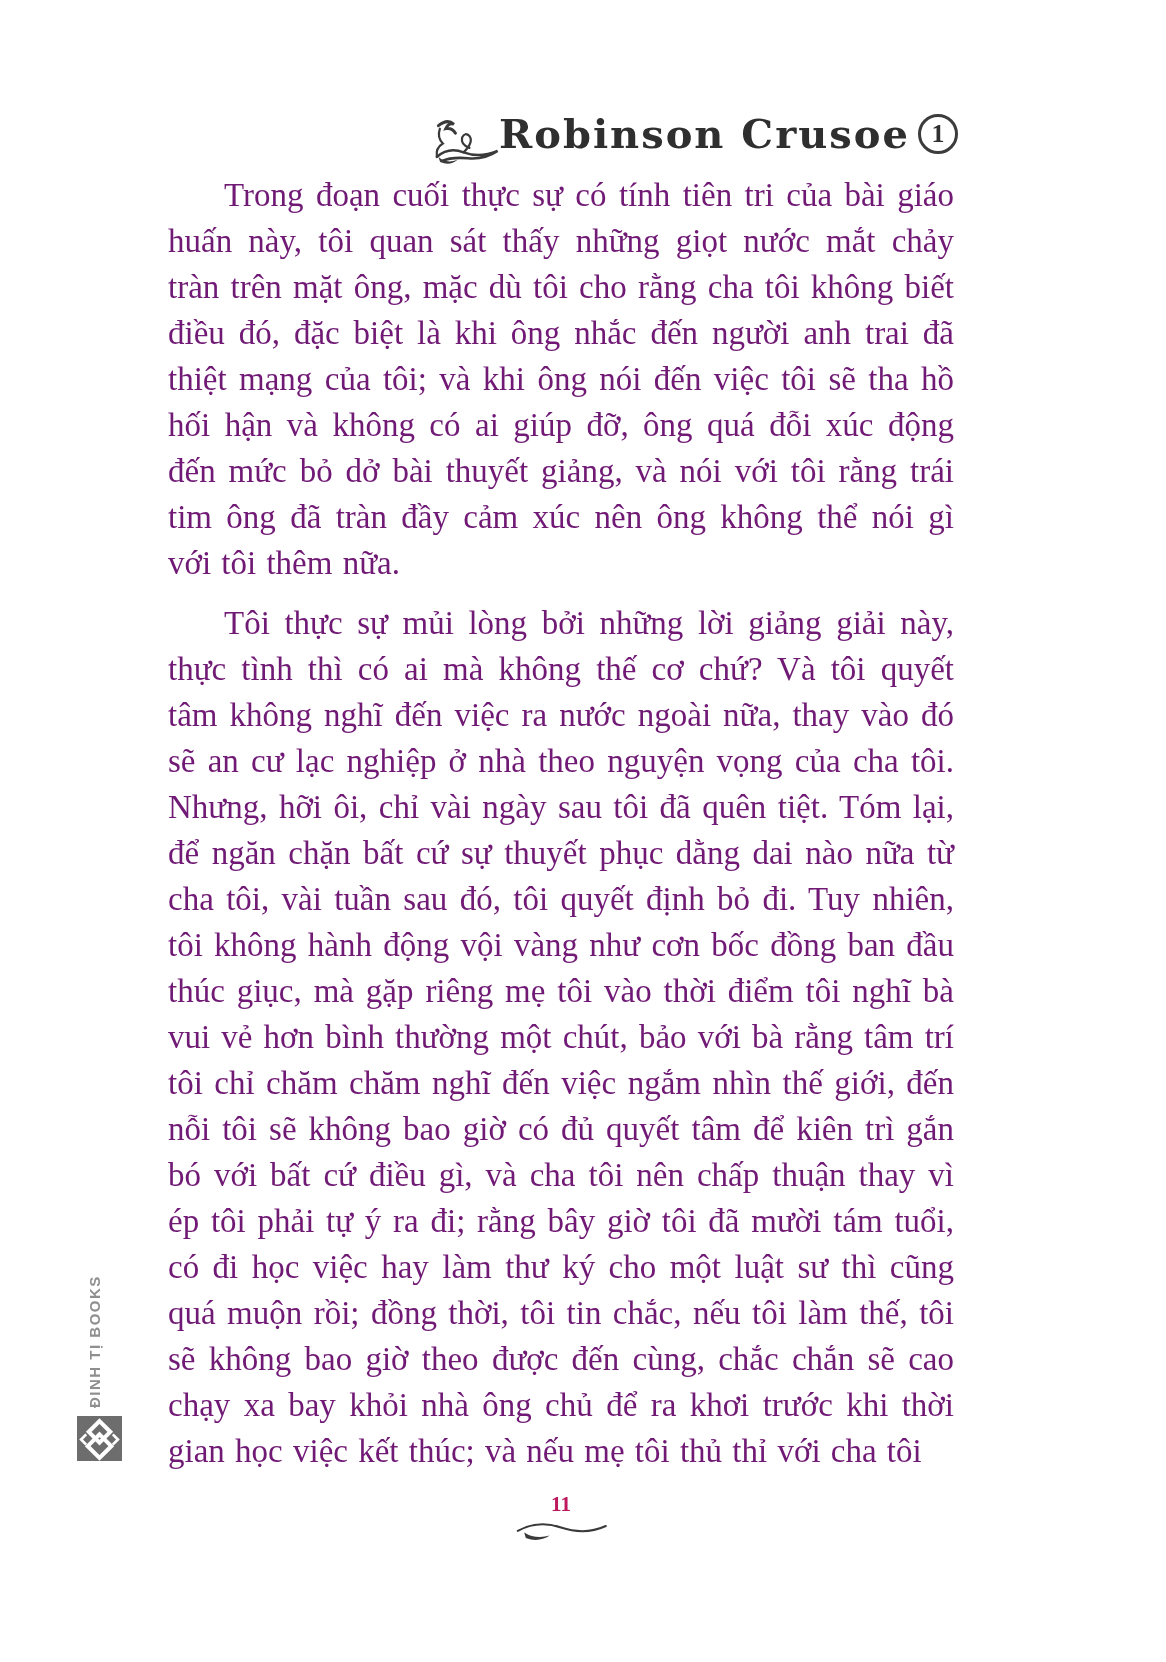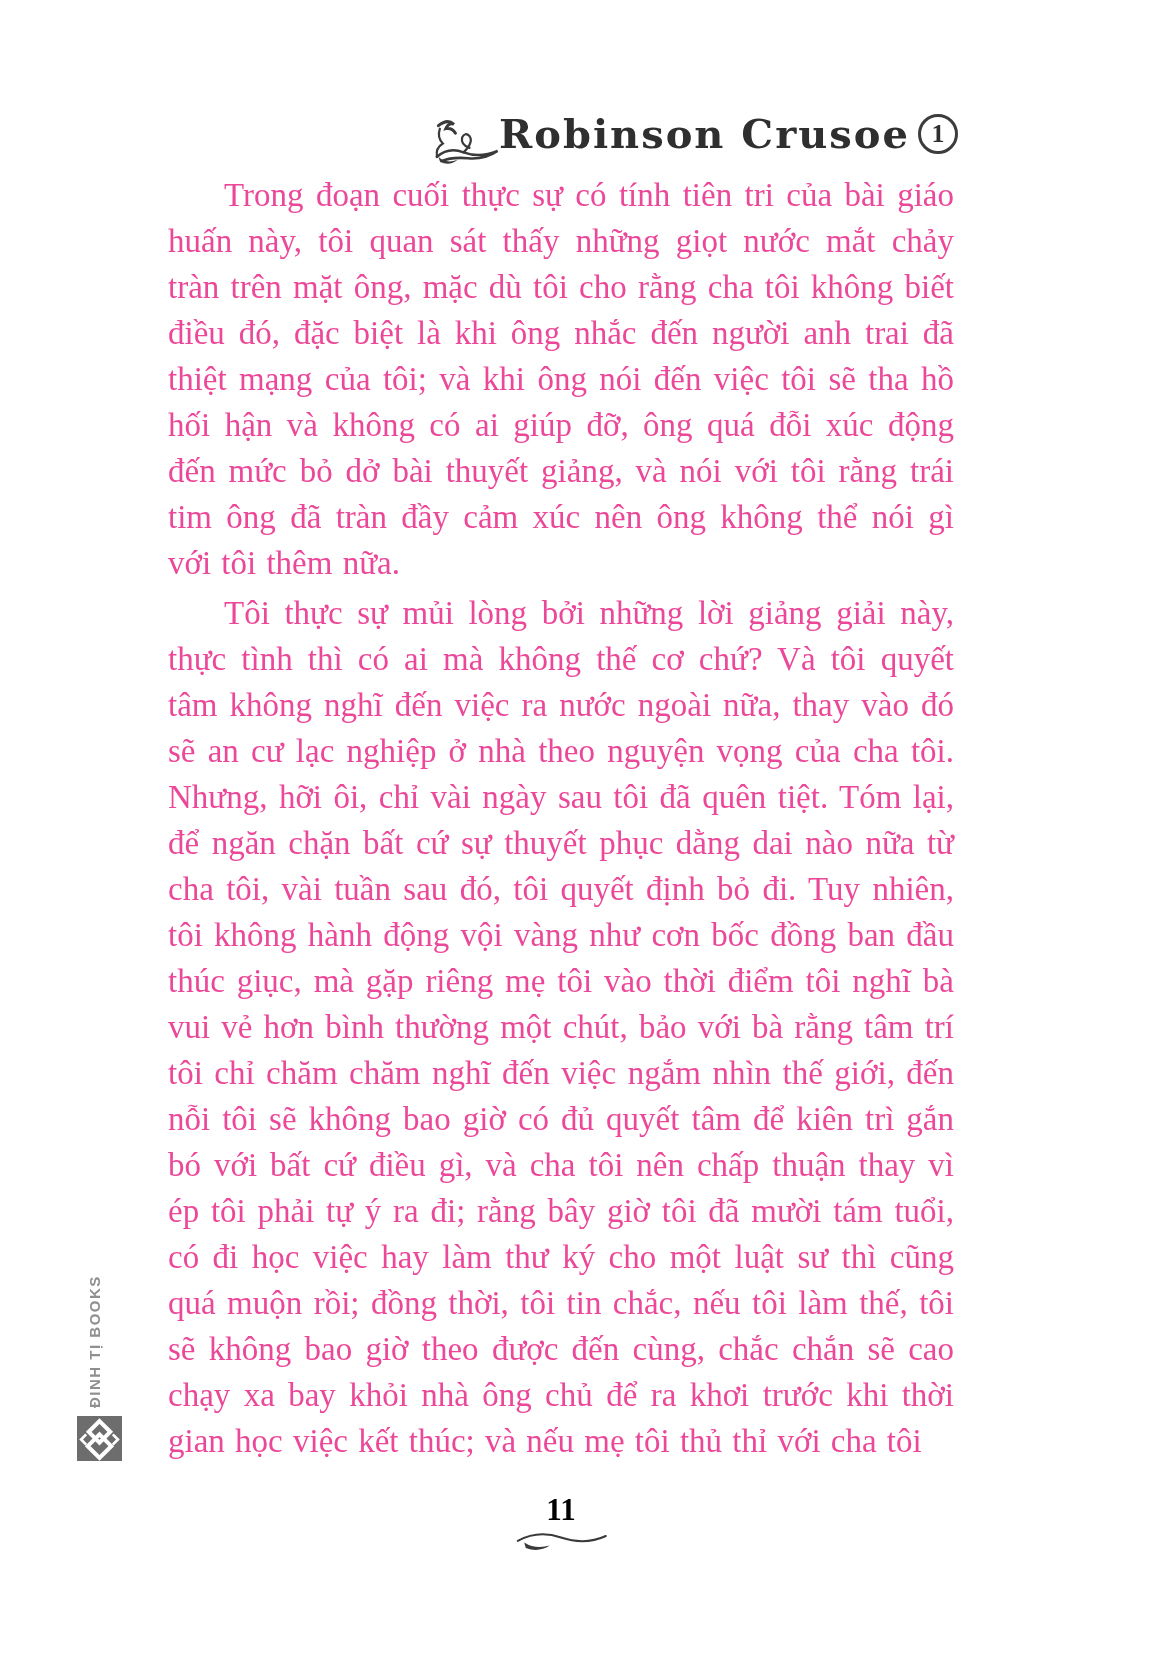--- a/index.html
+++ b/index.html
@@ -56,39 +56,39 @@
     position: absolute;
     left: 168px;
     top: 172px;
     width: 786px;
   }
   .para {
     font-size: 33px;
     line-height: 46px;
     text-align: justify;
     text-indent: 56px;
-    color: #ec4899;
+    color: #701a75;
     word-spacing: 2px;
     font-family: Liberation Serif, serif;
   }
-  .para + .para { margin-top: 4px; }
+  .para + .para { margin-top: 14px; }
 
   
   .footer {
     position: absolute;
     left: 168px;
     top: 1494px;
     width: 786px;
     text-align: center;
   }
   .page-number {
     font-family: "Liberation Serif", serif;
-    font-size: 31px;
+    font-size: 21px;
     font-weight: 700;
-    color: #000000;
+    color: #be185d;
     line-height: 1;
   }
   .footer-flourish { width: 96px; height: 26px; margin-top: 2px; }
 
   
   .publisher-label {
     position: absolute;
     left: 86px;
     top: 1292px;
     height: 116px;

